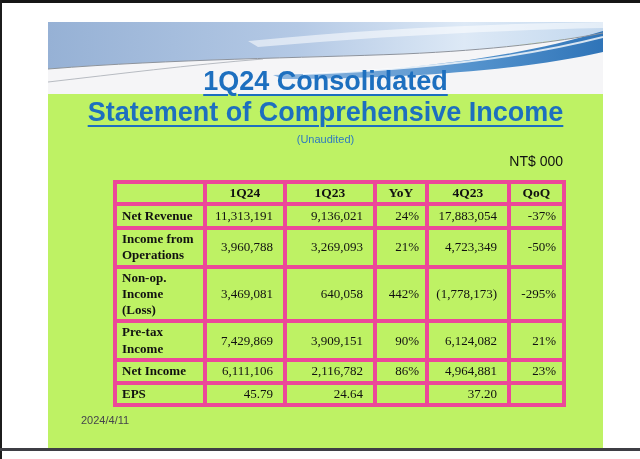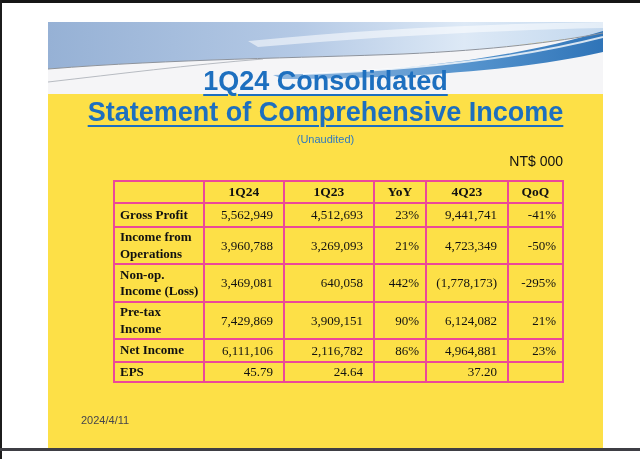--- a/index.html
+++ b/index.html
@@ -9,21 +9,21 @@
     background: #ffffff;
     position: relative;
     overflow: hidden;
   }
   .frame-top    { position:absolute; left:0; top:0; width:640px; height:3px; background:#161616; }
   .frame-left   { position:absolute; left:0; top:0; width:2px; height:459px; background:#1c1c1c; }
   .frame-bottom { position:absolute; left:0; top:448px; width:640px; height:3px; background:#3e3e44; }
 
   .slide {
     position:absolute; left:48px; top:22px; width:555px; height:426px;
-    background:#fde047;
+    background:#bef264;
   }
   .banner { position:absolute; left:0; top:0; width:555px; height:72px; }
 
   .title-block { position:absolute; left:0; top:44px; width:555px; text-align:center; }
   .title-line {
     font-family:"Liberation Sans", sans-serif;
     font-weight:bold; font-size:27px; line-height:31px;
     color:#1d6fbf;
     text-decoration:underline;
     text-decoration-thickness:2px;
@@ -40,21 +40,21 @@
     font-family:Liberation Sans, sans-serif; font-size:14px; color:#111;
   }
 
   table.fin {
     position:absolute; left:65px; top:158px;
     width:449px; border-collapse:collapse;
     font-size:13px; color:#111;
     table-layout:fixed;
   }
   table.fin td, table.fin th {
-    border:2px solid #ec4899;
+    border:4px solid #ec4899;
     vertical-align:middle;
     overflow:hidden;
   }
   table.fin { border:2px solid #2e2e2e; }
   table.fin tr.hdr th { font-weight:bold; text-align:center; font-size:13.5px; height:22px; }
   td.lbl { font-weight:bold; text-align:left; padding:1px 4px 1px 5px; line-height:1.25; }
   td.num { text-align:right; padding-right:10px; }
   td.pct { text-align:right; padding-right:6px; }
   tr.r-net-revenue td { height:24px; }
   tr.r-gross-profit td { height:24px; }
@@ -121,27 +121,27 @@
     </colgroup>
     <tbody>
         <tr class="hdr">
       <th></th>
       <th>1Q24</th>
       <th>1Q23</th>
       <th>YoY</th>
       <th>4Q23</th>
       <th>QoQ</th>
     </tr>
-    <tr class="r-gross-profit">
-      <td class="lbl">Gross Profit</td>
-      <td class="num">5,562,949</td>
-      <td class="num">4,512,693</td>
-      <td class="pct">23%</td>
-      <td class="num">9,441,741</td>
-      <td class="pct">-41%</td>
+    <tr class="r-net-revenue">
+      <td class="lbl">Net Revenue</td>
+      <td class="num">11,313,191</td>
+      <td class="num">9,136,021</td>
+      <td class="pct">24%</td>
+      <td class="num">17,883,054</td>
+      <td class="pct">-37%</td>
     </tr>
     <tr class="r-income-ops">
       <td class="lbl">Income from Operations</td>
       <td class="num">3,960,788</td>
       <td class="num">3,269,093</td>
       <td class="pct">21%</td>
       <td class="num">4,723,349</td>
       <td class="pct">-50%</td>
     </tr>
     <tr class="r-nonop">

